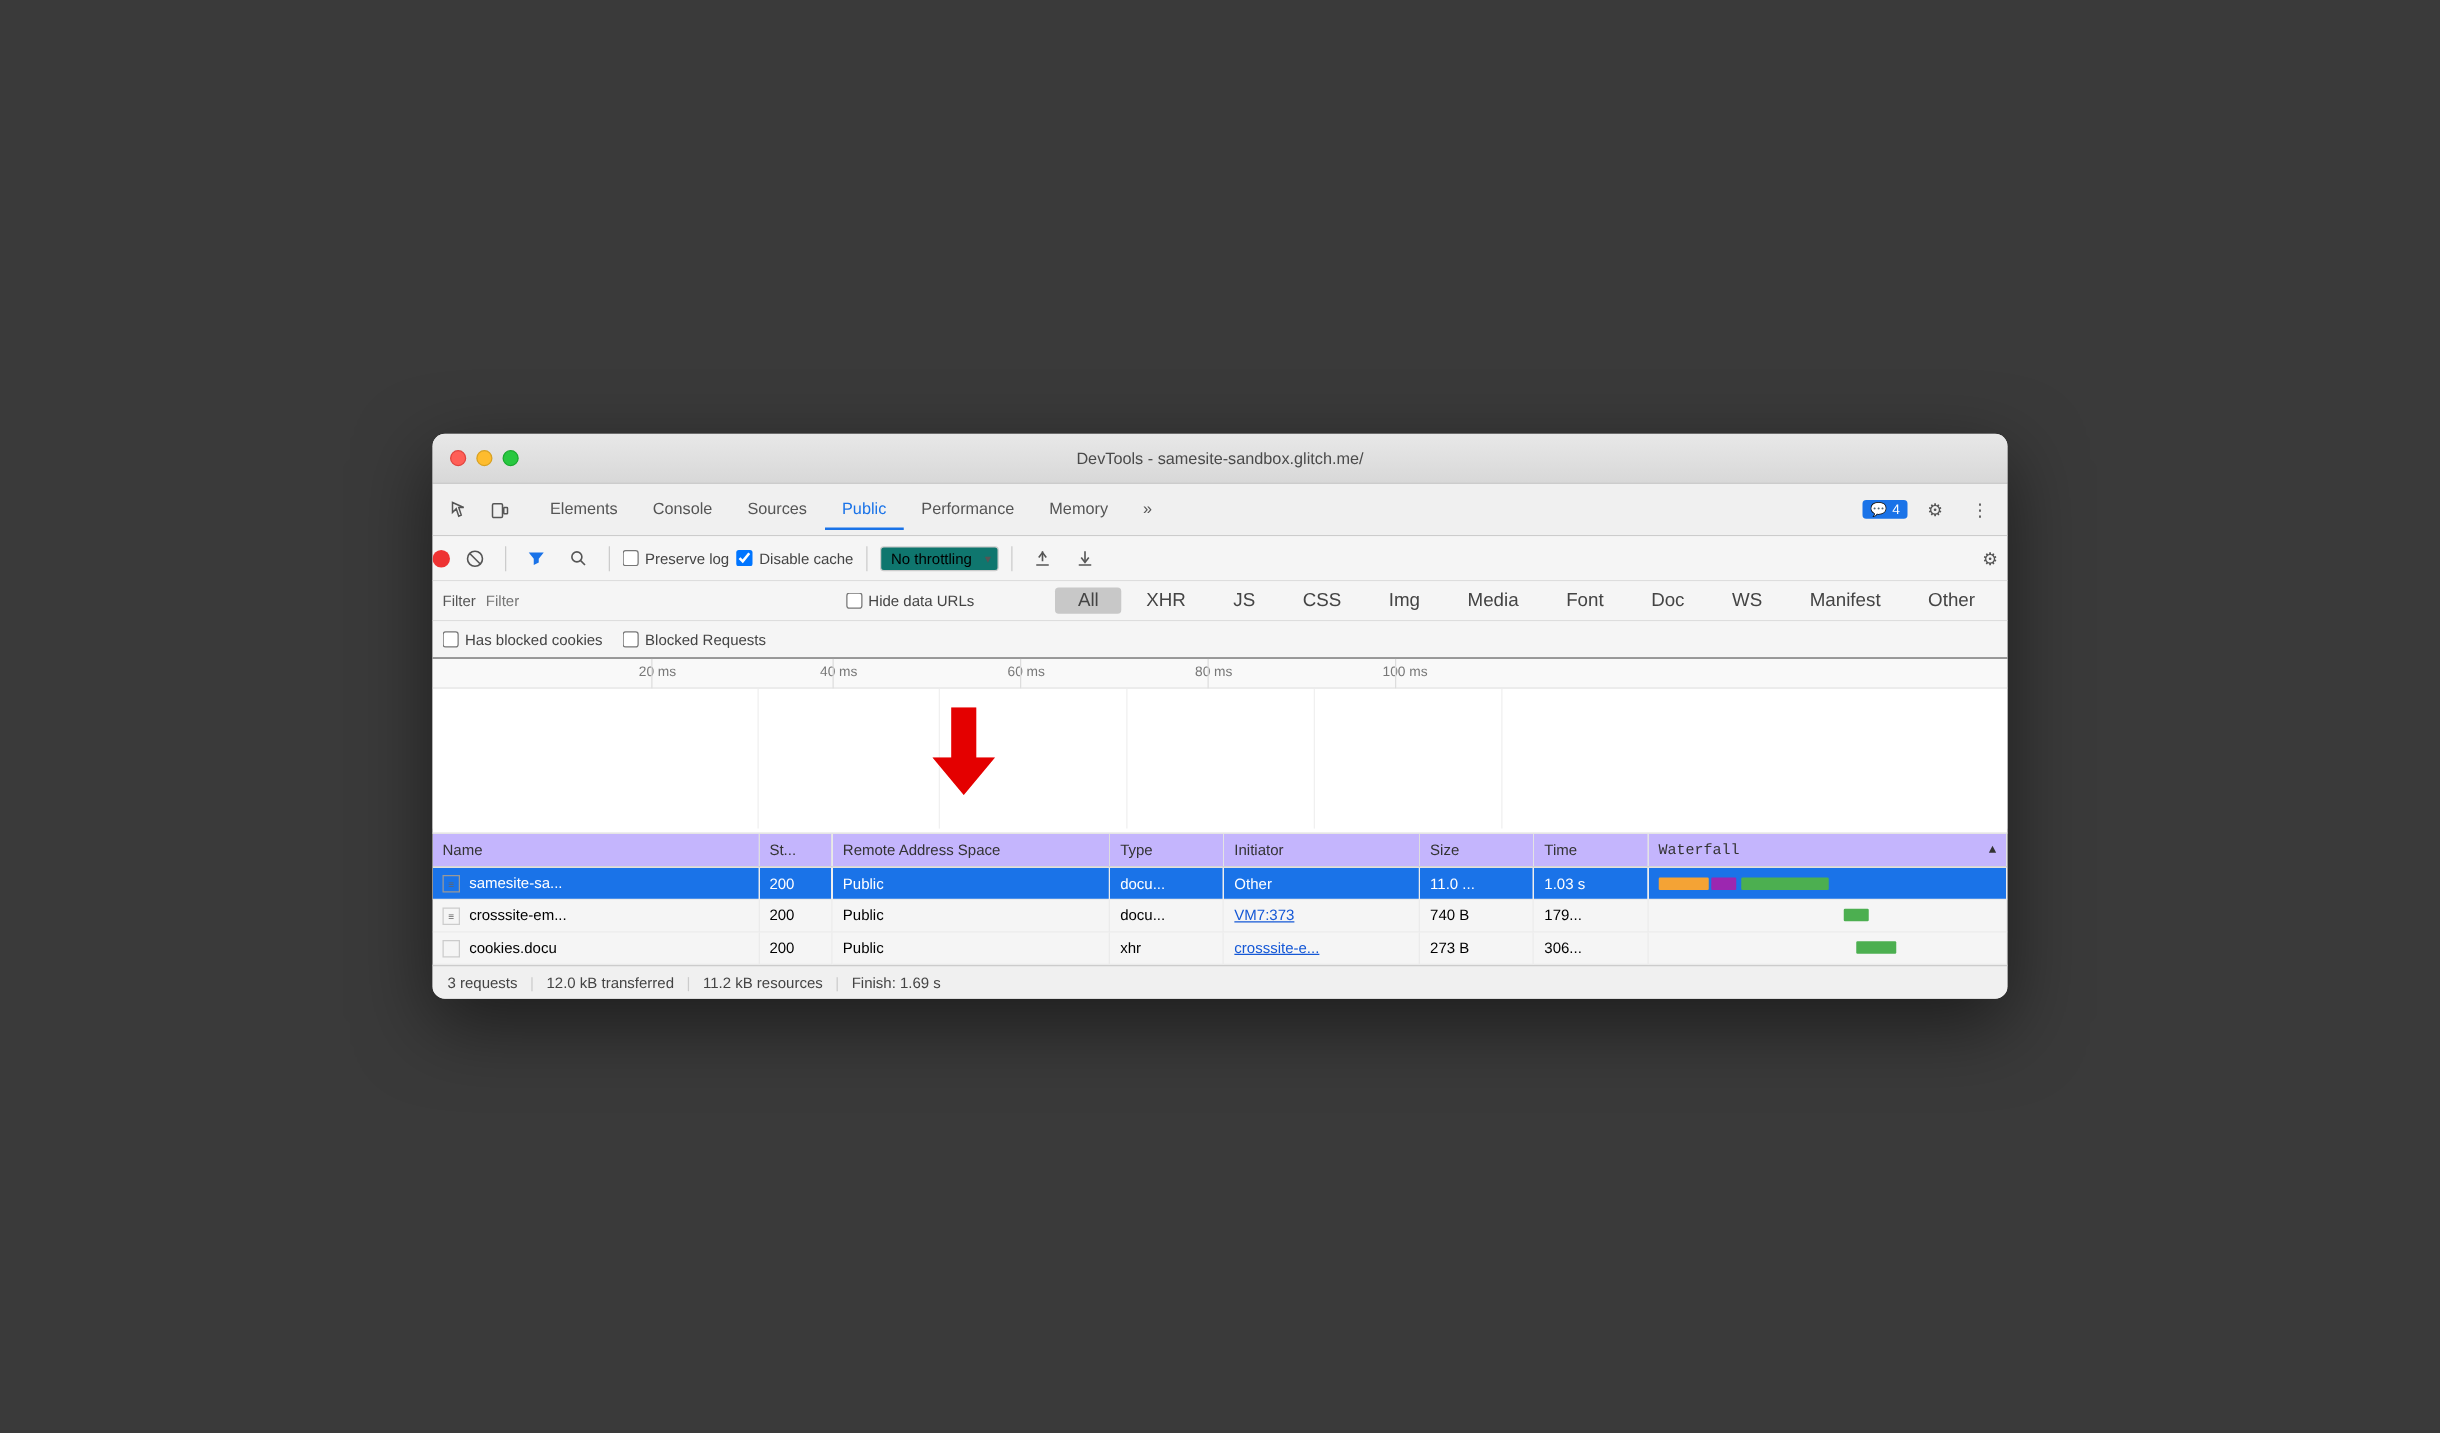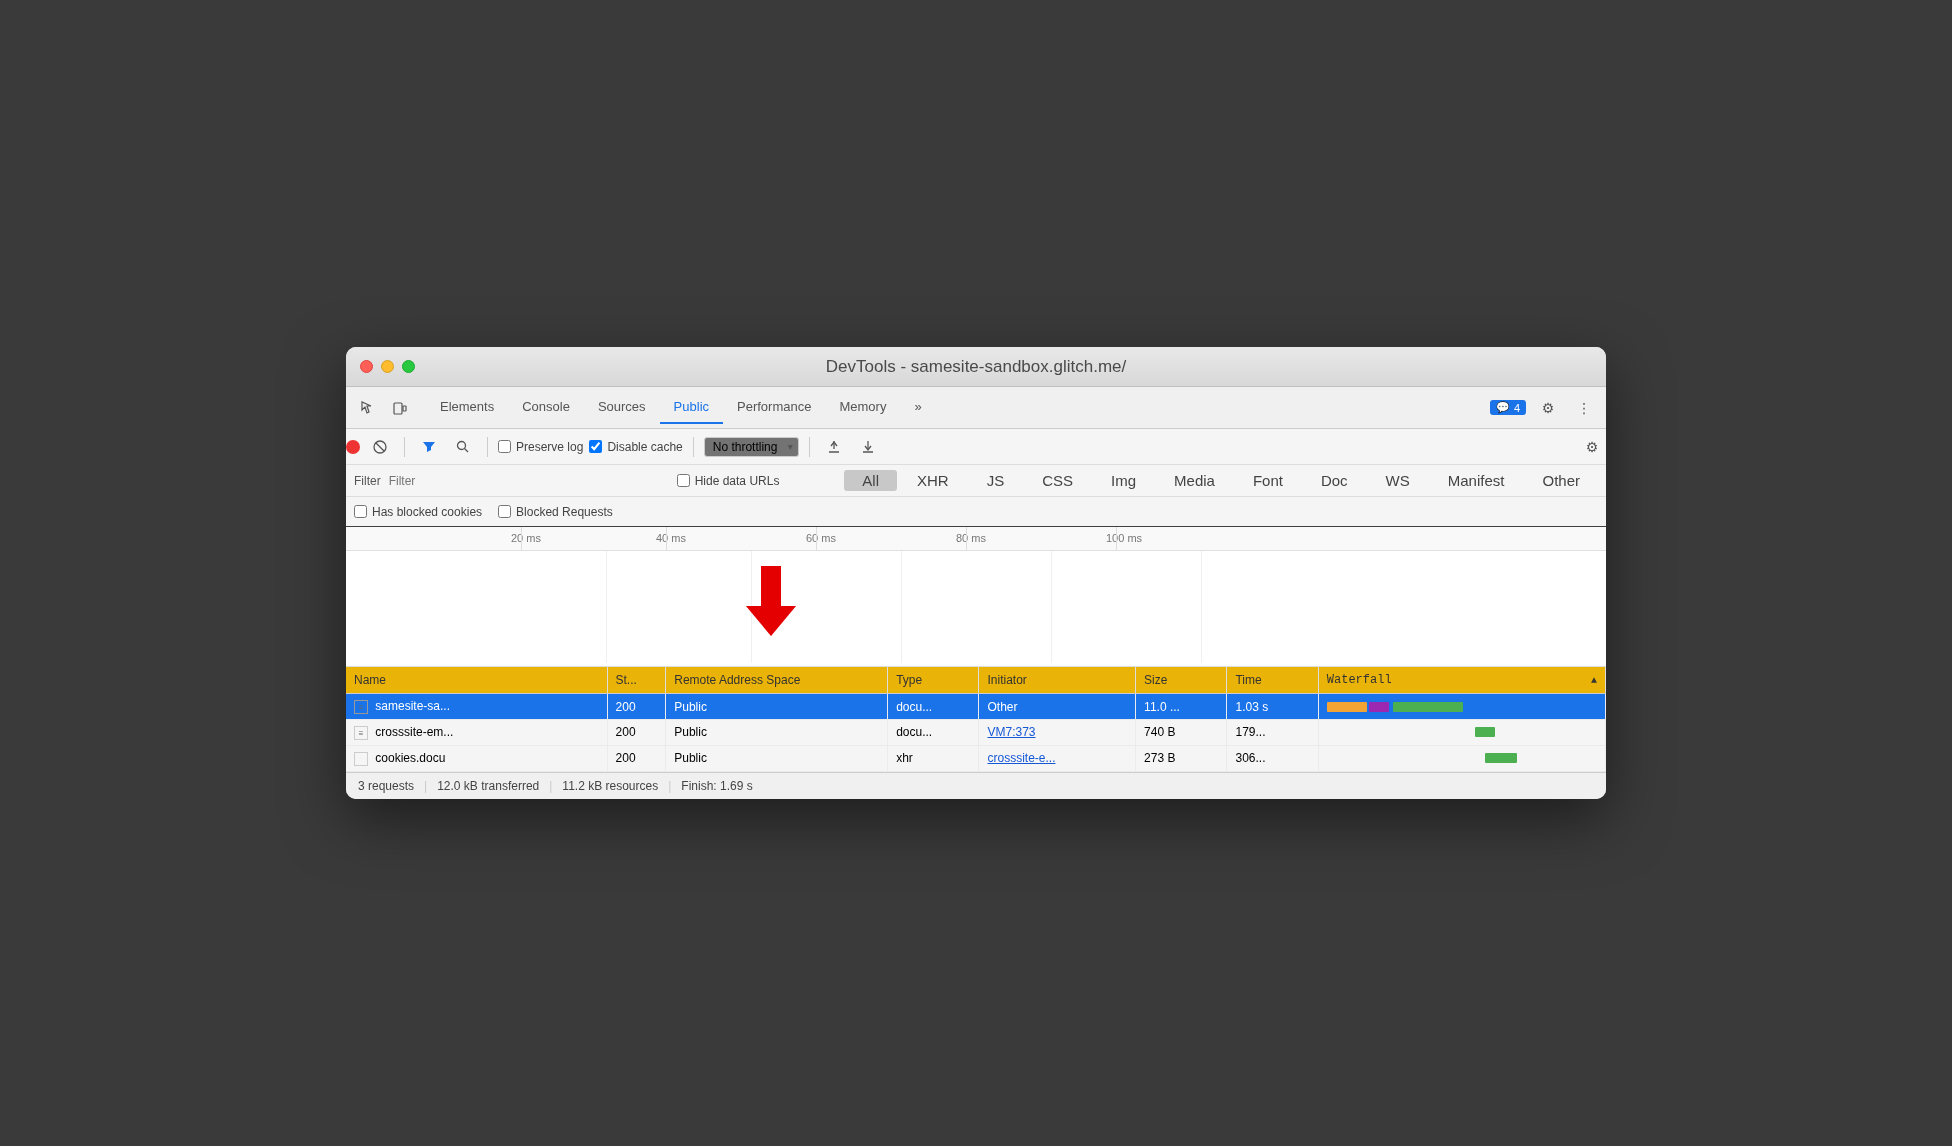--- a/index.html
+++ b/index.html
@@ -37,21 +37,21 @@
     .traffic-light {
       width: 13px;
       height: 13px;
       border-radius: 50%;
       cursor: pointer;
     }
     .tl-close { background: #ff5f57; border: 1px solid #e0443e; }
     .tl-minimize { background: #febc2e; border: 1px solid #d8a122; }
     .tl-maximize { background: #28c840; border: 1px solid #1aaa2f; }
     .title-text {
-      font-size: 17px;
+      font-size: 13px;
       color: #4a4a4a;
       font-weight: 500;
     }
     .devtools-tabs {
       background: #f0f0f0;
       border-bottom: 1px solid #ccc;
       display: flex;
       align-items: center;
       padding: 0 8px;
       height: 42px;
@@ -138,21 +138,21 @@
       display: flex;
       align-items: center;
       gap: 5px;
       font-size: 12px;
       color: #444;
       cursor: pointer;
     }
     .checkbox-label input { cursor: pointer; }
     .throttle-select {
       border: 1px solid #ccc;
-      background: #737373;
+      background: #0f766e;
       padding: 2px 20px 2px 8px;
       font-size: 12px;
       border-radius: 3px;
       cursor: pointer;
       appearance: none;
       position: relative;
     }
     .throttle-wrap {
       position: relative;
       display: flex;
@@ -222,21 +222,21 @@
       color: #777;
       position: absolute;
     }
     
     .network-table {
       width: 100%;
       border-collapse: collapse;
       font-size: 12px;
     }
     .network-table th {
-      background: #eab308;
+      background: #c4b5fd;
       border-bottom: 1px solid #ccc;
       border-right: 1px solid #ddd;
       padding: 6px 8px;
       text-align: left;
       font-weight: 500;
       color: #333;
       white-space: nowrap;
       position: sticky;
       top: 0;
     }

